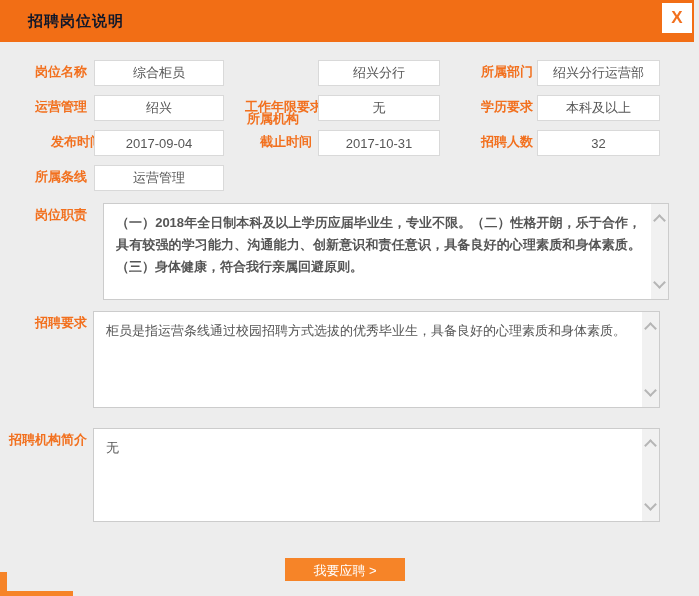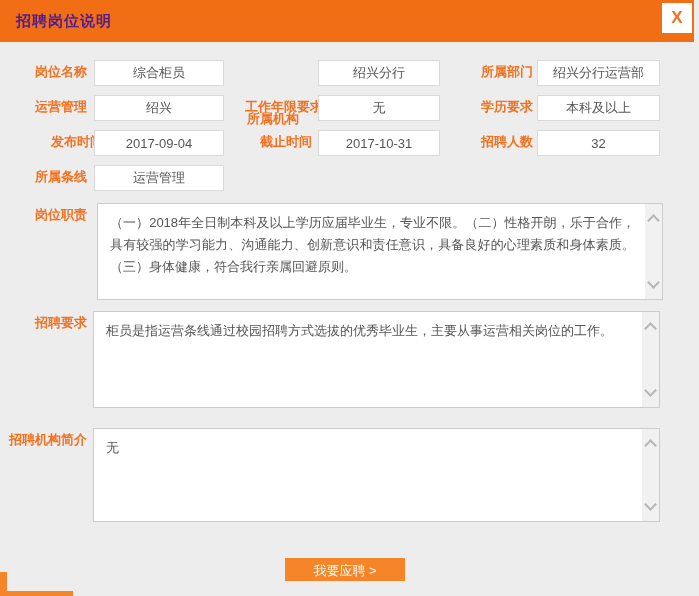--- a/index.html
+++ b/index.html
@@ -3,21 +3,21 @@
 <meta charset="utf-8">
 <style>
   html,body{margin:0;padding:0;}
   body{
     width:699px;height:596px;position:relative;overflow:hidden;
     background:#ededed;
     font-family:"Liberation Sans","DejaVu Sans",sans-serif;
   }
   
   .header{position:absolute;top:0;left:0;width:694px;height:42px;background:#f26e15;}
-  .title{color:#4c1d95;font-size:15px;font-weight:bold;line-height:42px;padding-left:16px;letter-spacing:1px;}
+  .title{color:#0f172a;font-size:15px;font-weight:bold;line-height:42px;padding-left:28px;letter-spacing:1px;}
   .close{
     position:absolute;top:3px;left:662px;width:30px;height:30px;background:#ffffff;
     color:#f2701e;font-weight:bold;font-size:17px;text-align:center;line-height:30px;cursor:pointer;
   }
   
   .lbl{position:absolute;color:#f2701e;font-size:13px;font-weight:bold;text-align:right;height:23px;line-height:23px;white-space:nowrap;}
   .inp{
     position:absolute;height:23px;background:#ffffff;border:1px solid #d9d9d9;
     text-align:center;font-size:13px;color:#555555;box-sizing:border-box;padding:12px;
     font-family:"Liberation Sans","DejaVu Sans",sans-serif;outline:none;
@@ -70,31 +70,31 @@
 <input class="inp" style="left: 94px; top: 130px; width: 130px;" readonly="" value="2017-09-04">
 <div class="lbl" style="left:225px;top:130px;width:87px;">截止时间</div>
 <input class="inp" style="left: 318px; top: 130px; width: 122px;" readonly="" value="2017-10-31">
 <div class="lbl" style="left:445px;top:130px;width:88px;">招聘人数</div>
 <input class="inp" style="left: 537px; top: 130px; width: 123px;" readonly="" value="32">
 
 <div class="lbl" style="left:0;top:165px;width:87px;">所属条线</div>
 <input class="inp" style="left: 94px; top: 165px; width: 130px;" readonly="" value="运营管理">
 
 <div class="lbl" style="left:0;top:203px;width:87px;">岗位职责</div>
-<div class="ta" style="left:97px;top:203px;width:566px;height:97px;">
+<div class="ta" style="left:103px;top:203px;width:566px;height:97px;font-weight:bold;">
   <div class="txt">（一）2018年全日制本科及以上学历应届毕业生，专业不限。（二）性格开朗，乐于合作，具有较强的学习能力、沟通能力、创新意识和责任意识，具备良好的心理素质和身体素质。（三）身体健康，符合我行亲属回避原则。</div>
   <div class="sb">
     <i class="chev up"></i>
     <i class="chev down"></i>
   </div>
 </div>
 
 <div class="lbl" style="left:0;top:311px;width:87px;">招聘要求</div>
 <div class="ta" style="left:93px;top:311px;width:567px;height:97px;">
-  <div class="txt">柜员是指运营条线通过校园招聘方式选拔的优秀毕业生，主要从事运营相关岗位的工作。</div>
+  <div class="txt">柜员是指运营条线通过校园招聘方式选拔的优秀毕业生，具备良好的心理素质和身体素质。</div>
   <div class="sb">
     <i class="chev up"></i>
     <i class="chev down"></i>
   </div>
 </div>
 
 <div class="lbl" style="left:0;top:428px;width:87px;">招聘机构简介</div>
 <div class="ta" style="left:93px;top:428px;width:567px;height:94px;">
   <div class="txt">无</div>
   <div class="sb">

